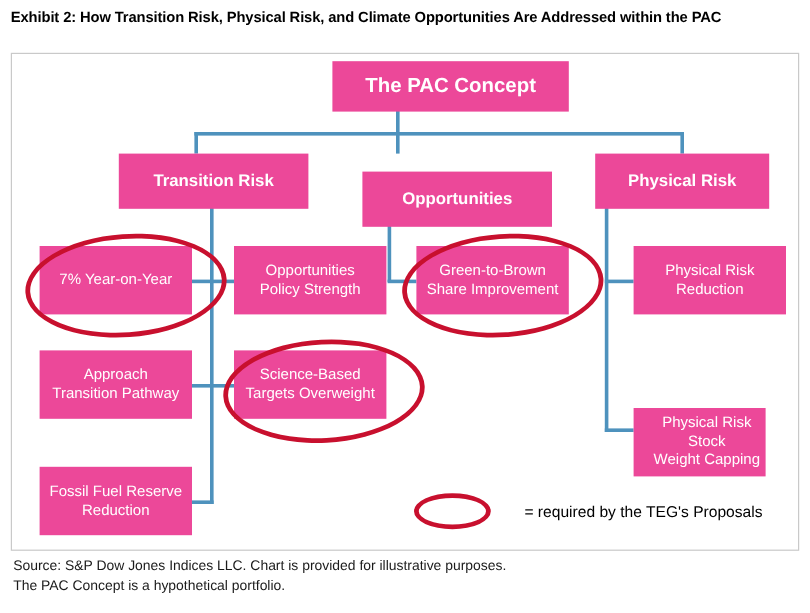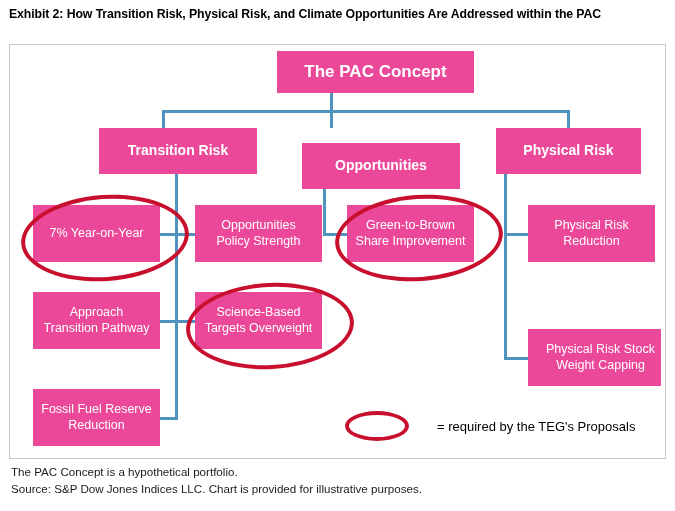--- a/index.html
+++ b/index.html
@@ -208,38 +208,38 @@
       </div>
     </div>
 
     <div class="node leaf" style="left:518px; top:160px; width:127px; height:57px;">
       <div>
         <div>Physical Risk</div>
         <div>Reduction</div>
       </div>
     </div>
 
-    <div class="node leaf" style="left:518px; top:284px; width:133px; height:57px;padding-left:12px;">
+    <div class="node leaf" style="left:518px; top:295px; width:110px; height:57px;padding-left:12px;">
       <div>
         <div>Physical Risk Stock</div>
         <div>Weight Capping</div>
       </div>
     </div>
 
     <div class="oval tilt-a" style="left:11px; top:150px; width:160px; height:78px;"></div>
 
     <div class="oval tilt-a" style="left:325px; top:150px; width:160px; height:78px;"></div>
 
     <div class="oval tilt-b" style="left:176px; top:238px; width:160px; height:78px;"></div>
 
   </div>
 
   <div id="legend">
     <div id="legend-oval"></div>
     <div id="legend-text">= required by the TEG's Proposals</div>
   </div>
 
   <div id="footnotes">
+    <div>Source: S&amp;P Dow Jones Indices LLC. Chart is provided for illustrative purposes.</div>
     <div>The PAC Concept is a hypothetical portfolio.</div>
-    <div>Source: S&amp;P Dow Jones Indices LLC. Chart is provided for illustrative purposes.</div>
   </div>
 
 </div>
 
 </body></html>

